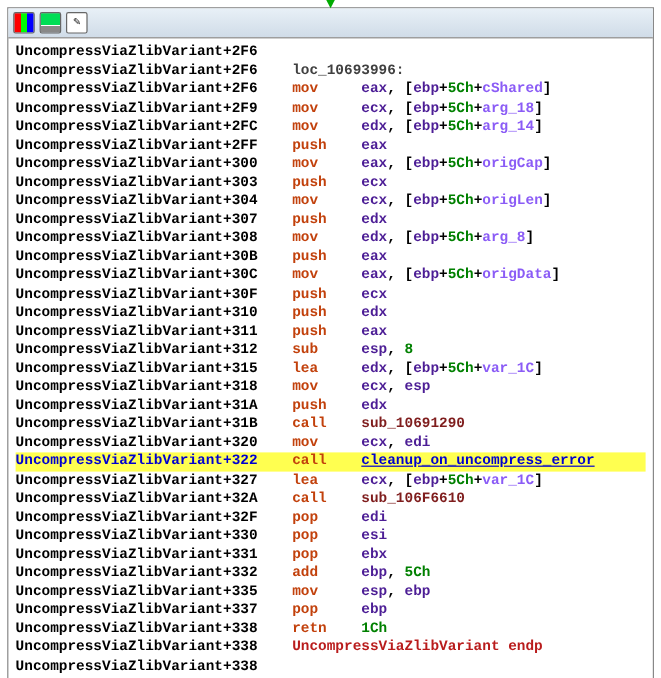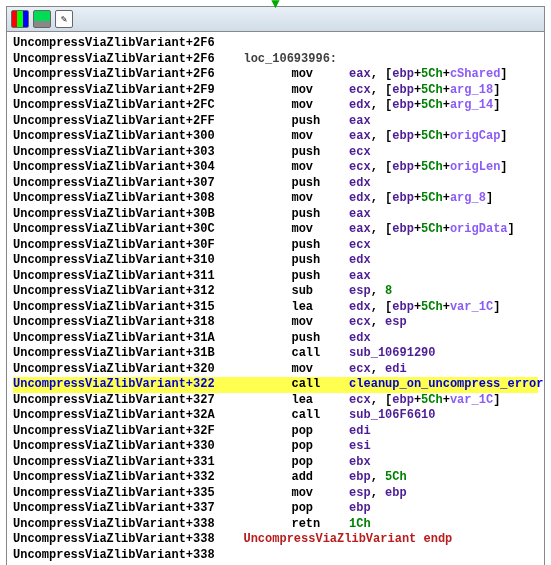--- a/index.html
+++ b/index.html
@@ -48,29 +48,29 @@
     font-size: 14px;
     line-height: 6px;
   }
   .code-area {
     padding: 4px 6px 10px 6px;
     white-space: pre;
     line-height: 15.5px;
   }
   .line { display: block; }
   .fn   { color: #000; font-weight: bold; }
-  .mnem { color: #000000; font-weight: bold; margin-left: 48px; }
+  .mnem { color: #c2410c; font-weight: bold; }
   .reg  { color: #4c1d95; font-weight: bold; font-family: Liberation Mono, monospace; }
   .punct{ color: #000; font-weight: bold; }
   .hex  { color: #008000; font-weight: bold; }
   .var  { color: #8b5cf6; font-weight: bold; }
   .lbl  { color: #404040; font-weight: bold; }
-  .subr { color: #4c1d95; font-weight: bold; }
+  .subr { color: #7f1d1d; font-weight: bold; }
   .hl   { background: #ffff50; }
-  .hl .subr { color: #0000d0; }
+  .hl .subr { color: #0000d0; text-decoration: underline; }
   .endp { color: #b91c1c; font-weight: bold; }
   .fn-blue { color: #0000d0; font-weight: bold; }
 </style>
 </head>
 <body>
 
 <div class="window">
   <div class="titlebar">
     <span class="arrow-down">▼</span>
     <span class="tb-icon colors"></span>

